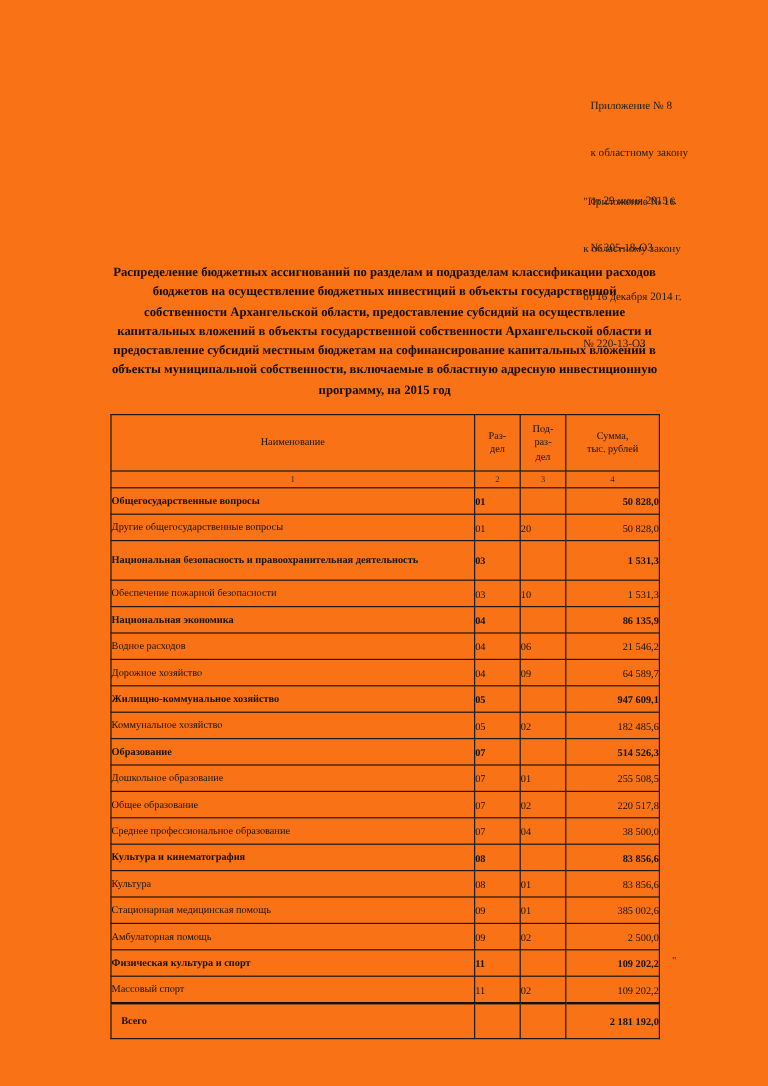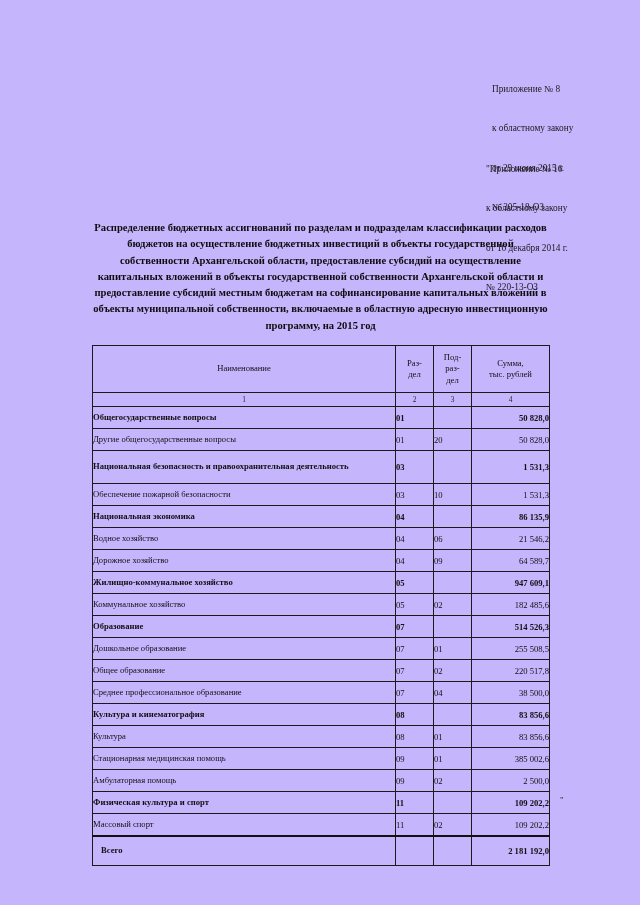--- a/index.html
+++ b/index.html
@@ -12,21 +12,21 @@
     height: 905px;
     position: relative;
     font-family: "Liberation Serif", "DejaVu Serif", serif;
     color: #000000;
     overflow: hidden;
   }
 
   .page {
     position: absolute;
     inset: 0;
-    background: #c4b5fd;
+    background: #f97316;
   }
 
   
   .ref-block {
     position: absolute;
     font-size: 9.3px;
     line-height: 13.1px;
     color: #1b1b1b;
     white-space: pre;
   }
@@ -210,21 +210,21 @@
             <td class="code">10</td>
             <td class="sum">1 531,3</td>
           </tr>
           <tr class="group ">
             <td class="name">Национальная экономика</td>
             <td class="code">04</td>
             <td class="code"></td>
             <td class="sum">86 135,9</td>
           </tr>
           <tr class="">
-            <td class="name">Водное хозяйство</td>
+            <td class="name">Водное расходов</td>
             <td class="code">04</td>
             <td class="code">06</td>
             <td class="sum">21 546,2</td>
           </tr>
           <tr class="">
             <td class="name">Дорожное хозяйство</td>
             <td class="code">04</td>
             <td class="code">09</td>
             <td class="sum">64 589,7</td>
           </tr>

